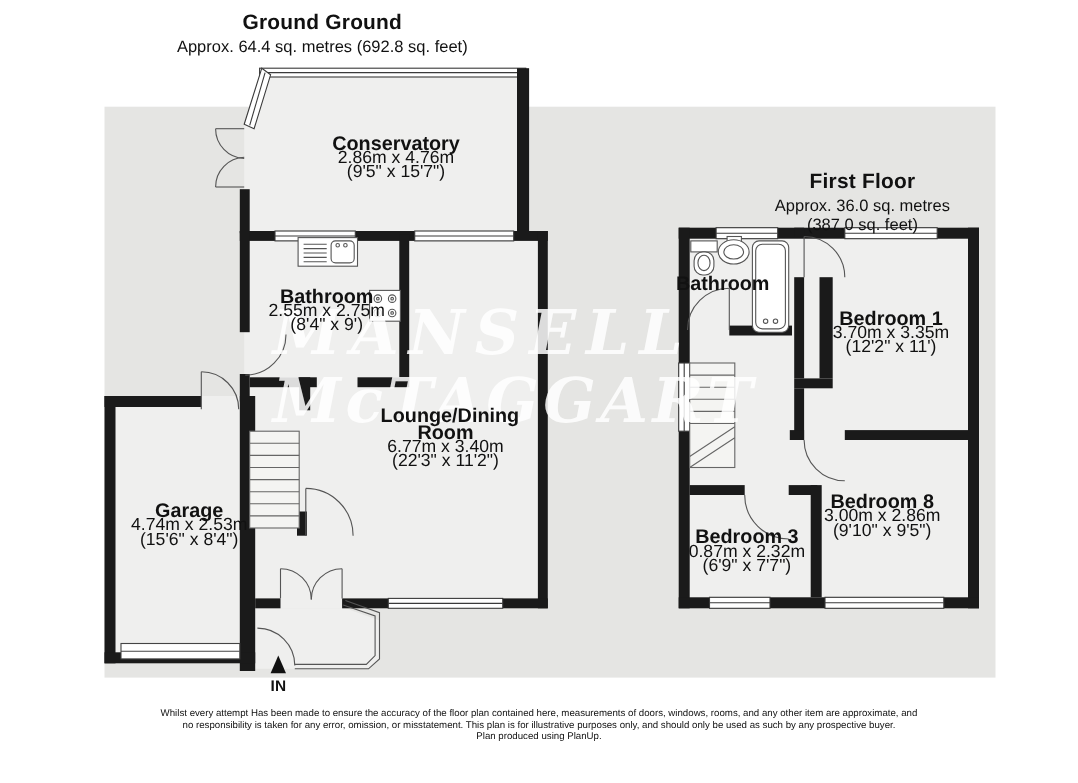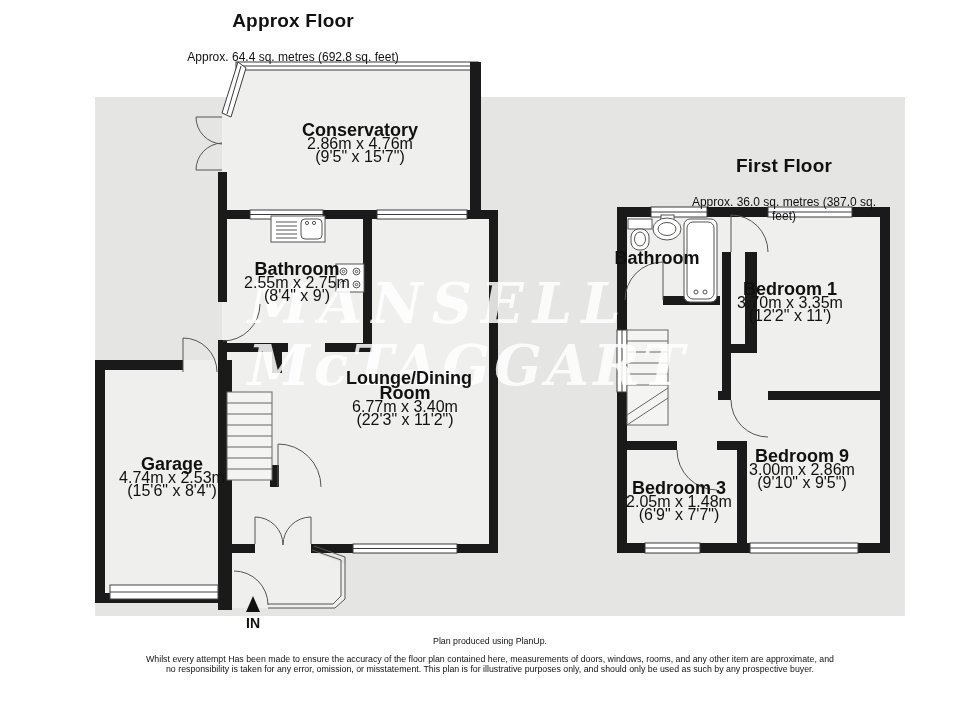--- a/index.html
+++ b/index.html
@@ -2,21 +2,21 @@
 <html><head>
 <meta charset="utf-8">
 <style>
   html,body{margin:0;padding:0;background:#ffffff;}
   #stage{position:relative;width:980px;height:712px;background:#ffffff;overflow:hidden;
          font-family:"Liberation Sans", sans-serif;color:#111;}
   #plan-svg{position:absolute;left:0;top:0;}
   
   .floor-title{position:absolute;transform:translateX(-50%);text-align:center;}
   .floor-title .t{font-size:19px;font-weight:bold;letter-spacing:.2px;}
-  .floor-title .s{font-size:12px;margin-top:18px;}
+  .floor-title .s{font-size:15px;margin-top:2px;}
   
   #watermark{position:absolute;left:248px;top:272px;width:436px;text-align:left;
              font-family:"DejaVu Serif", serif;font-style:italic;font-weight:600;
              color:rgba(255,255,255,.85);pointer-events:none;z-index:3;}
   #watermark .w1{font-size:56px;line-height:62px;letter-spacing:9px;}
   #watermark .w2{font-size:56px;line-height:62px;letter-spacing:4px;}
   
   .room-label{position:absolute;transform:translateX(-50%);text-align:center;z-index:4;}
   .room-name{font-weight:bold;font-size:18px;line-height:15px;margin:0 auto;}
   .room-dim{font-size:16px;line-height:12.5px;}
@@ -204,21 +204,21 @@
       </g>
     </g>
   </svg>
 
   <div id="watermark">
     <div class="w1">MANSELL</div>
     <div class="w2">McTAGGART</div>
   </div>
 
   <div class="floor-title" style="left:293px;top:10px;">
-    <div class="t">Approx Floor</div>
+    <div class="t">Ground Ground</div>
     <div class="s">Approx. 64.4 sq. metres (692.8 sq. feet)</div>
   </div>
   <div class="floor-title" style="left:784px;top:155px;">
     <div class="t">First Floor</div>
     <div class="s">Approx. 36.0 sq. metres (387.0 sq. feet)</div>
   </div>
 
   <div class="room-label" style="left:360px;top:123px;">
     <div class="room-name">Conservatory</div>
     <div class="room-dim">2.86m x 4.76m</div>
@@ -237,34 +237,34 @@
   <div class="room-label" style="left:172px;top:457px;">
     <div class="room-name">Garage</div>
     <div class="room-dim">4.74m x 2.53m</div>
     <div class="room-dim">(15'6" x 8'4")</div>
   </div>
   <div id="in-label" style="left:253px;top:615px;">IN</div>
 
   <div class="room-label" style="left:657px;top:251px;">
     <div class="room-name">Bathroom</div>
   </div>
-  <div class="room-label" style="left:790px;top:282px;">
+  <div class="room-label" style="left:810px;top:282px;">
     <div class="room-name">Bedroom 1</div>
     <div class="room-dim">3.70m x 3.35m</div>
     <div class="room-dim">(12'2" x 11')</div>
   </div>
   <div class="room-label" style="left:802px;top:449px;">
-    <div class="room-name">Bedroom 9</div>
+    <div class="room-name">Bedroom 8</div>
     <div class="room-dim">3.00m x 2.86m</div>
     <div class="room-dim">(9'10" x 9'5")</div>
   </div>
   <div class="room-label" style="left:679px;top:481px;">
     <div class="room-name">Bedroom 3</div>
-    <div class="room-dim">2.05m x 1.48m</div>
+    <div class="room-dim">0.87m x 2.32m</div>
     <div class="room-dim">(6'9" x 7'7")</div>
   </div>
 
   <div id="footer">
+    <div id="disclaimer">Whilst every attempt Has been made to ensure the accuracy of the floor plan contained here, measurements of doors, windows, rooms, and any other item are approximate, and no responsibility is taken for any error, omission, or misstatement. This plan is for illustrative purposes only, and should only be used as such by any prospective buyer.</div>
     <div id="produced">Plan produced using PlanUp.</div>
-    <div id="disclaimer">Whilst every attempt Has been made to ensure the accuracy of the floor plan contained here, measurements of doors, windows, rooms, and any other item are approximate, and no responsibility is taken for any error, omission, or misstatement. This plan is for illustrative purposes only, and should only be used as such by any prospective buyer.</div>
   </div>
 
 </div>
 
 </body></html>

